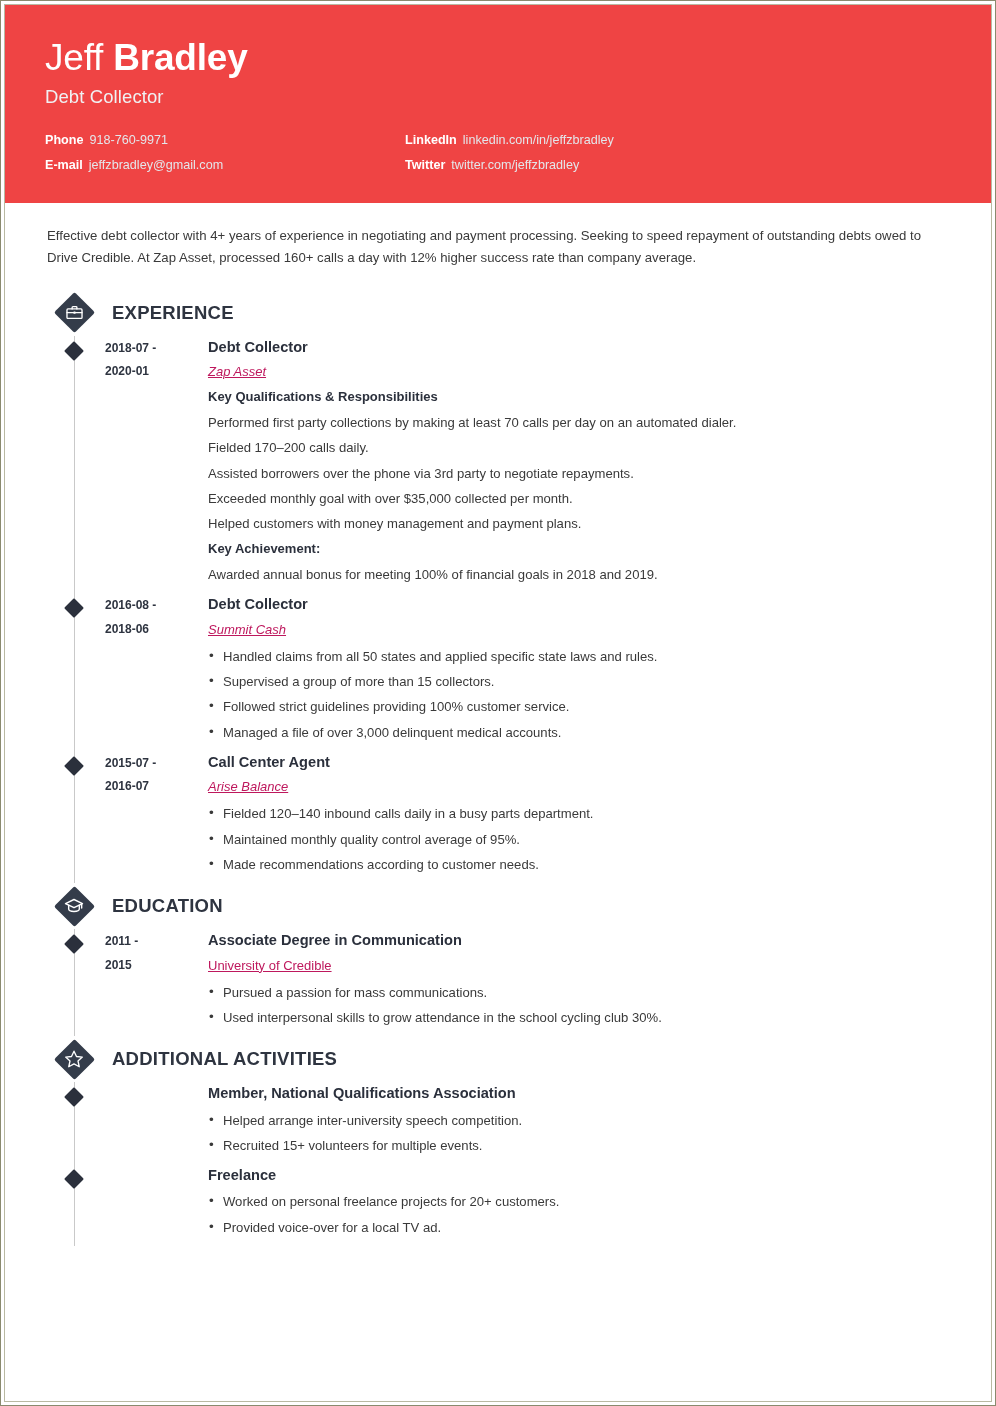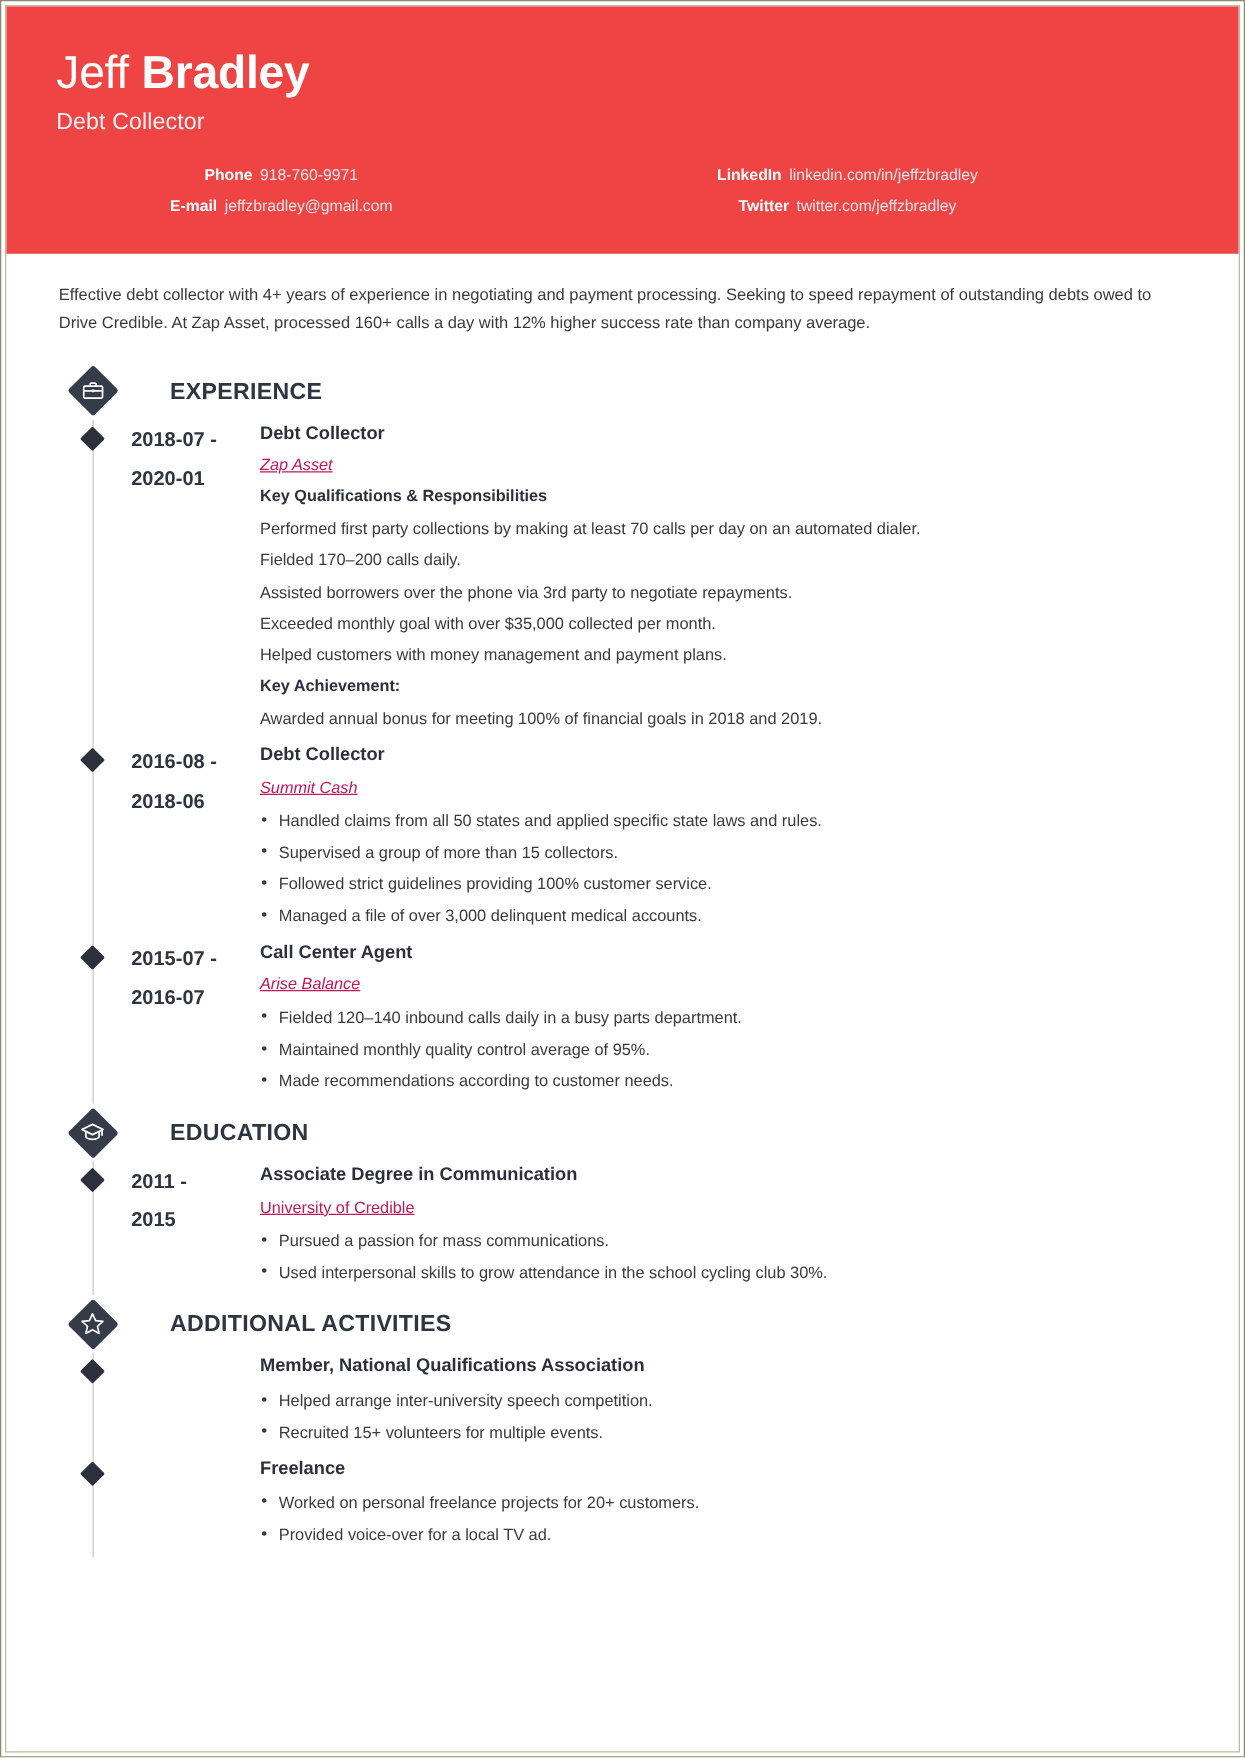--- a/index.html
+++ b/index.html
@@ -63,21 +63,20 @@
     flex-direction: column;
     gap: 11px;
   }
   .contact-col.left  { width: 360px; flex: 0 0 360px; }
   .contact-col.right { flex: 1 1 auto; }
   .contact-row {
     font-size: 12.6px;
     line-height: 1.1;
     color: #e9eaed;
     white-space: nowrap;
-    text-align: center;
   }
   .contact-row .lbl {
     font-weight: 700;
     color: #ffffff;
     margin-right: 6px;
   }
   .contact-row .val { font-weight: 400; color: #e4e6ea; }
 
   
   .body {
@@ -95,21 +94,20 @@
   
   .section {
     position: relative;
   }
   .section-head {
     display: flex;
     align-items: center;
     position: relative;
     height: 46px;
     margin-left: 9px;
-    gap: 24px;
   }
   .diamond-badge {
     position: relative;
     width: 40px;
     height: 40px;
     flex: 0 0 40px;
     display: flex;
     align-items: center;
     justify-content: center;
   }
@@ -166,21 +164,21 @@
     height: 14px;
     background: #2b303c;
     transform: rotate(45deg);
     border-radius: 1px;
     z-index: 3;
   }
   .entry .dates {
     flex: 0 0 95px;
     width: 95px;
     margin-left: 60px;
-    font-size: 16px;
+    font-size: 12px;
     font-weight: 700;
     color: #2e3440;
     line-height: 1.95;
     padding-top: 1px;
   }
   .entry .content {
     flex: 1 1 auto;
     padding-left: 8px;
     padding-bottom: 6px;
   }

